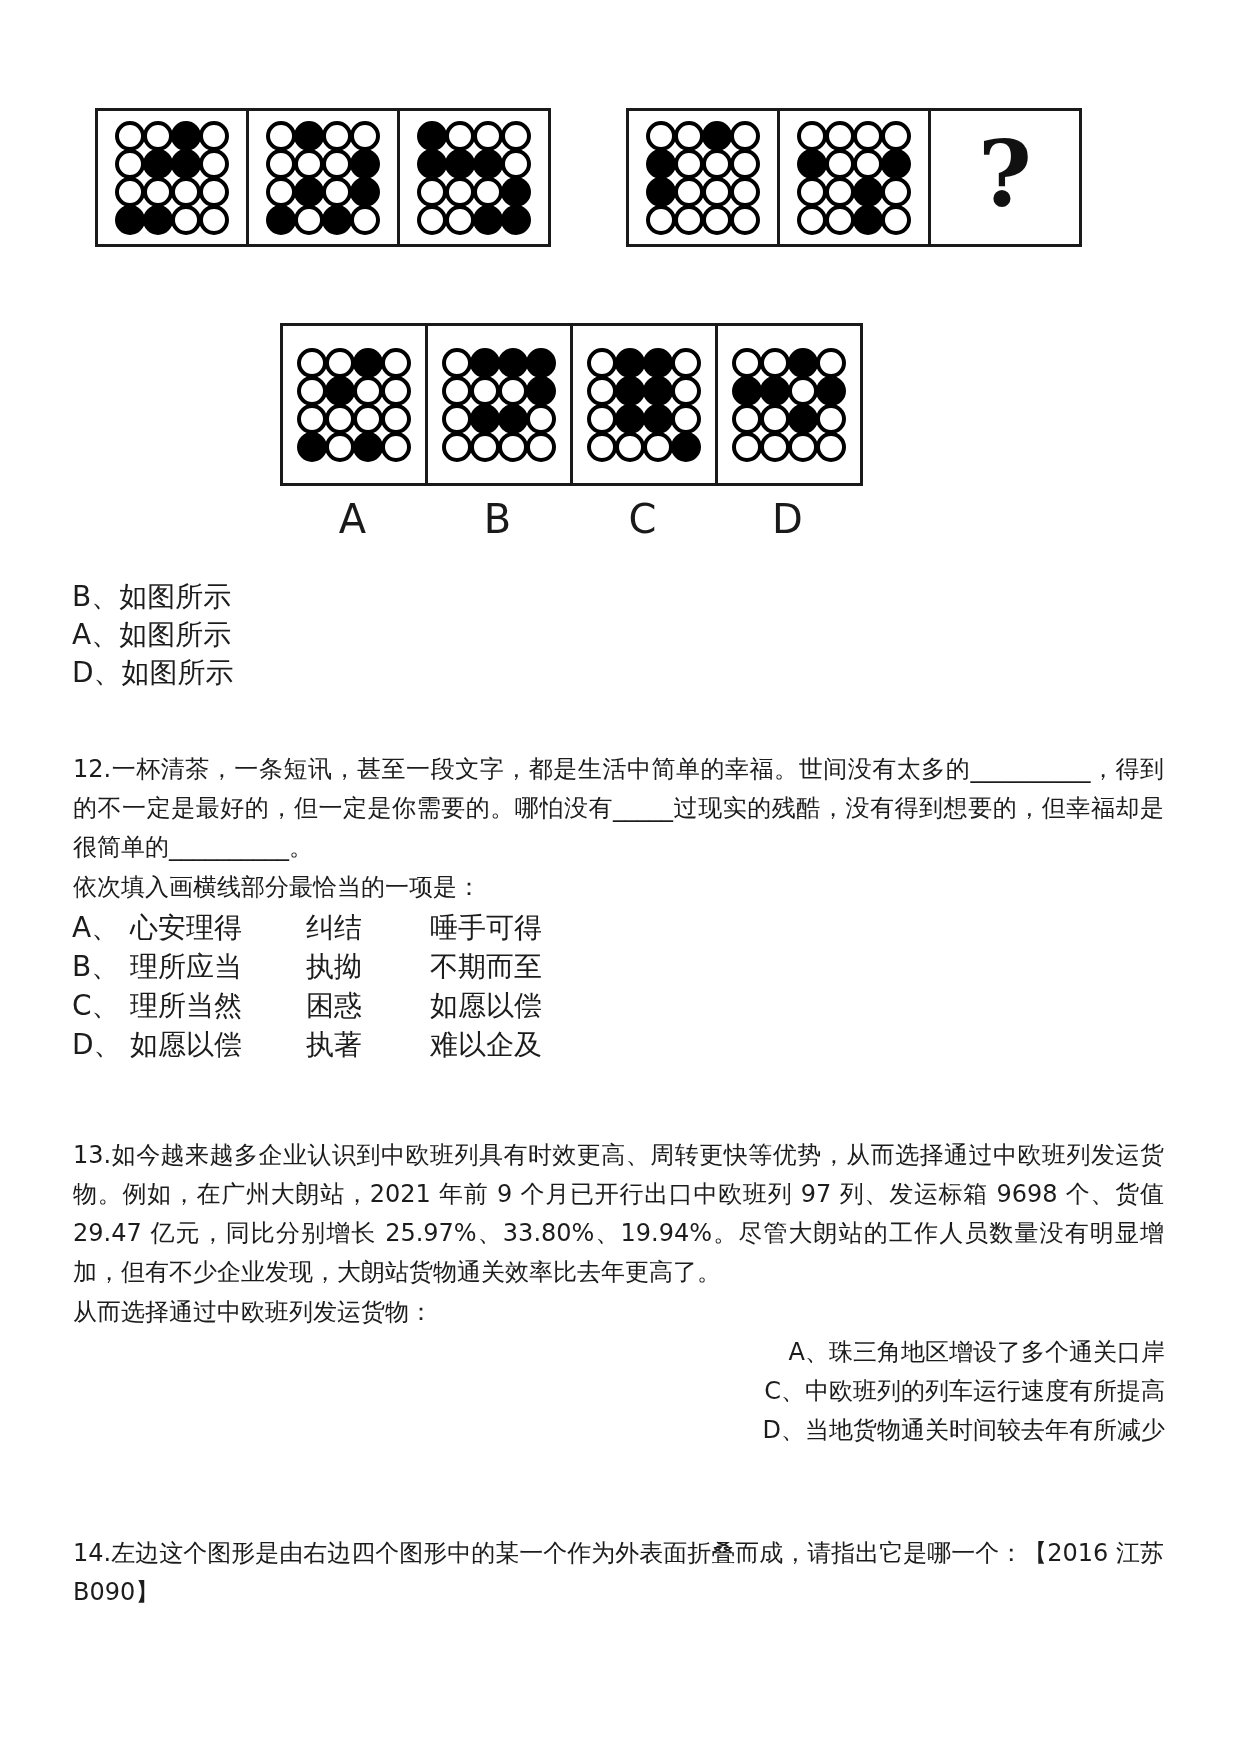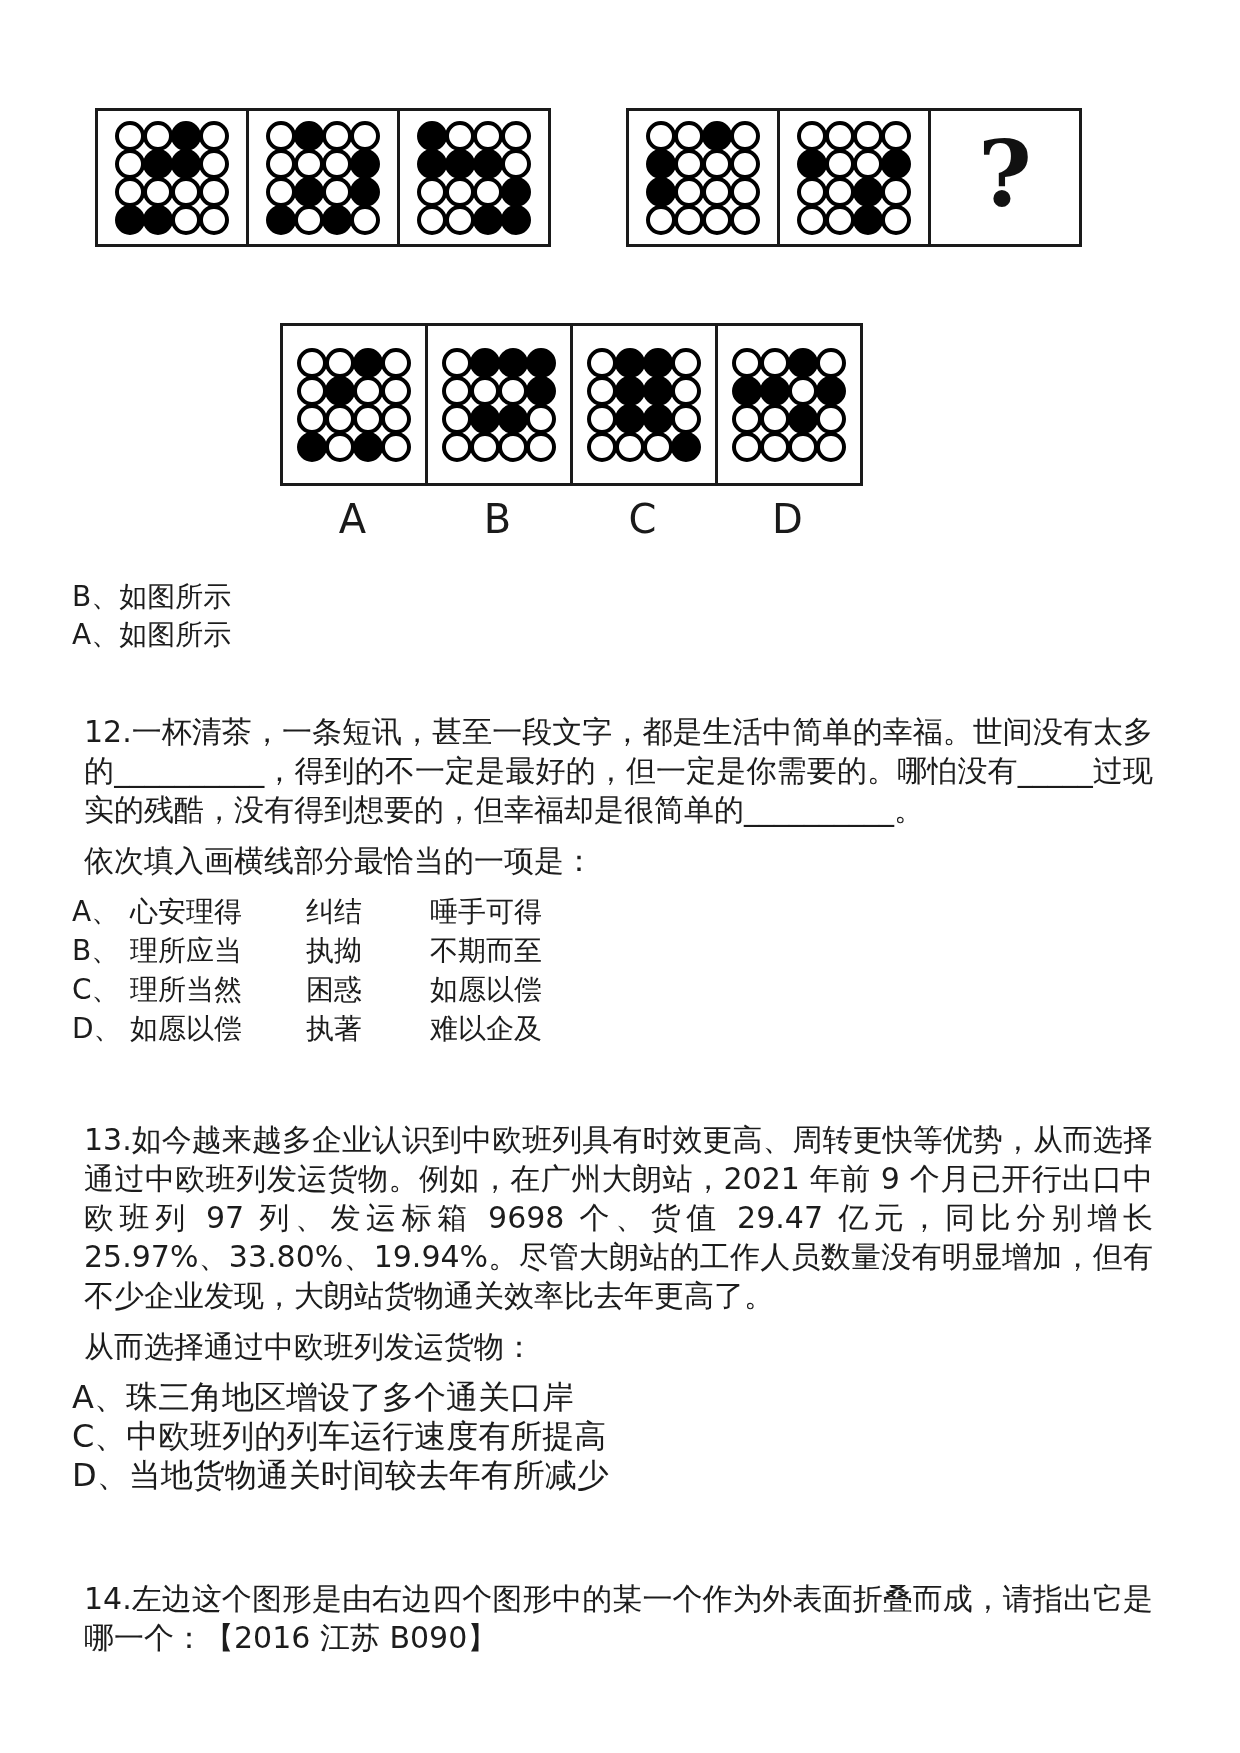--- a/index.html
+++ b/index.html
@@ -86,33 +86,34 @@
   }
   
   .text-options{margin:36px 72px 0 72px;}
   .text-options div{
     font-size:28px;
     line-height:38px;
     color:#1c1c1c;
   }
   .qblock{margin:0 75px 0 72px;}
   .qblock p{
-    margin:12px;
-    font-size:30px;
+    margin:1px;
+    font-size:24px;
     line-height:39px;
     text-align:justify;
     color:#1c1c1c;
   }
   .q12{margin-top:58px;}
   .q13{margin-top:72px;}
   .q14{margin-top:84px;}
   .optline{
-    font-size:32px;
+    font-size:24px;
     line-height:39px;
     color:#1c1c1c;
+    text-align:right;
   }
   .wordopt{display:flex;font-size:28px;line-height:39px;color:#1c1c1c;}
   .wlabel{width:58px;}
   .wcol1{width:176px;}
   .wcol2{width:124px;}
 </style>
 </head>
 <body>
 
 <div class="page">
@@ -313,20 +314,21 @@
   <div class="letters-row">
     <span>A</span>
     <span>B</span>
     <span>C</span>
     <span>D</span>
   </div>
 
   <div class="text-options">
     <div>B、如图所示</div>
     <div>A、如图所示</div>
+    <div>D、如图所示</div>
   </div>
 
   <div class="qblock q12">
     <p>12.一杯清茶，一条短讯，甚至一段文字，都是生活中简单的幸福。世间没有太多的__________，得到的不一定是最好的，但一定是你需要的。哪怕没有_____过现实的残酷，没有得到想要的，但幸福却是很简单的__________。</p>
     <p>依次填入画横线部分最恰当的一项是：</p>
     <div class="wordopt">
       <span class="wlabel">A、</span>
       <span class="wcol1">心安理得</span>
       <span class="wcol2">纠结</span>
       <span>唾手可得</span>

